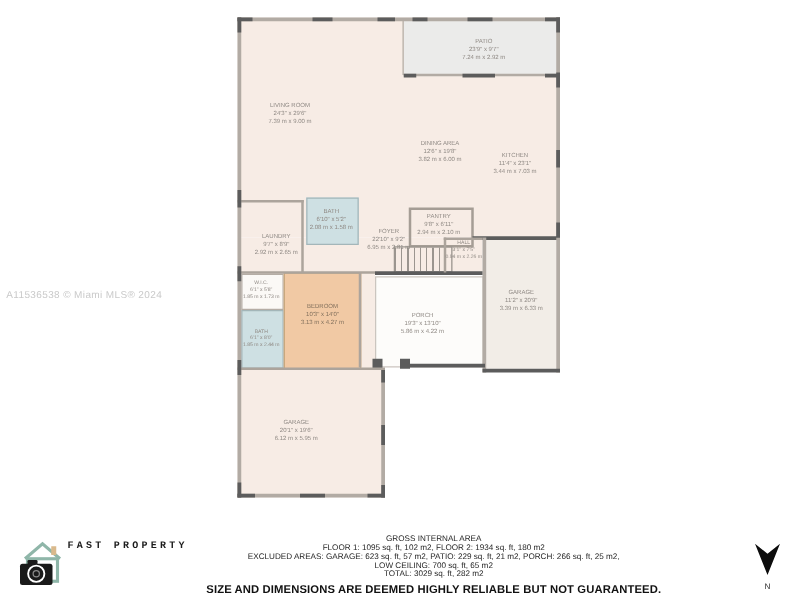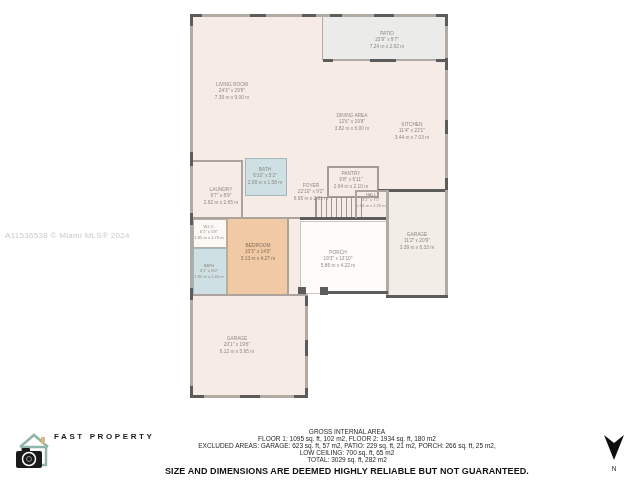--- a/index.html
+++ b/index.html
@@ -26,21 +26,21 @@
       color:#8f8984;white-space:nowrap;font-size:6px;line-height:1.35;}
   .rl.dark{color:#82705c;}
   
   .wm{position:absolute;left:5px;top:231px;font-size:8px;color:#c9c9c9;letter-spacing:0.3px;}
   
   .footer{position:absolute;left:52px;top:428px;width:590px;text-align:center;color:#1f1f1f;}
   .footer .fl{font-size:6.5px;line-height:7px;}
   .footer .disc{margin-top:3px;font-size:9px;font-weight:bold;letter-spacing:0.1px;color:#111;}
   
   .logo{position:absolute;left:10px;top:429px;width:150px;height:46px;}
-  .logo .txt{position:absolute;left:44px;top:3px;color:#1c1c1c;font-family:Liberation Sans, sans-serif;}
+  .logo .txt{position:absolute;left:44px;top:3px;color:#1c1c1c;font-family:Liberation Mono, monospace;}
   .logo .l1{font-size:8px;letter-spacing:2.6px;font-weight:bold;}
   .logo .l2{font-size:27px;line-height:24px;letter-spacing:0.5px;}
   
   .compass{position:absolute;left:602px;top:435px;width:24px;text-align:center;}
   .compass .n{font-size:6.5px;color:#2b2b2b;margin-top:0px;}
 </style>
 </head>
 <body>
 
 <div class="abs" style="left:0;top:0;width:640px;height:480px;">

